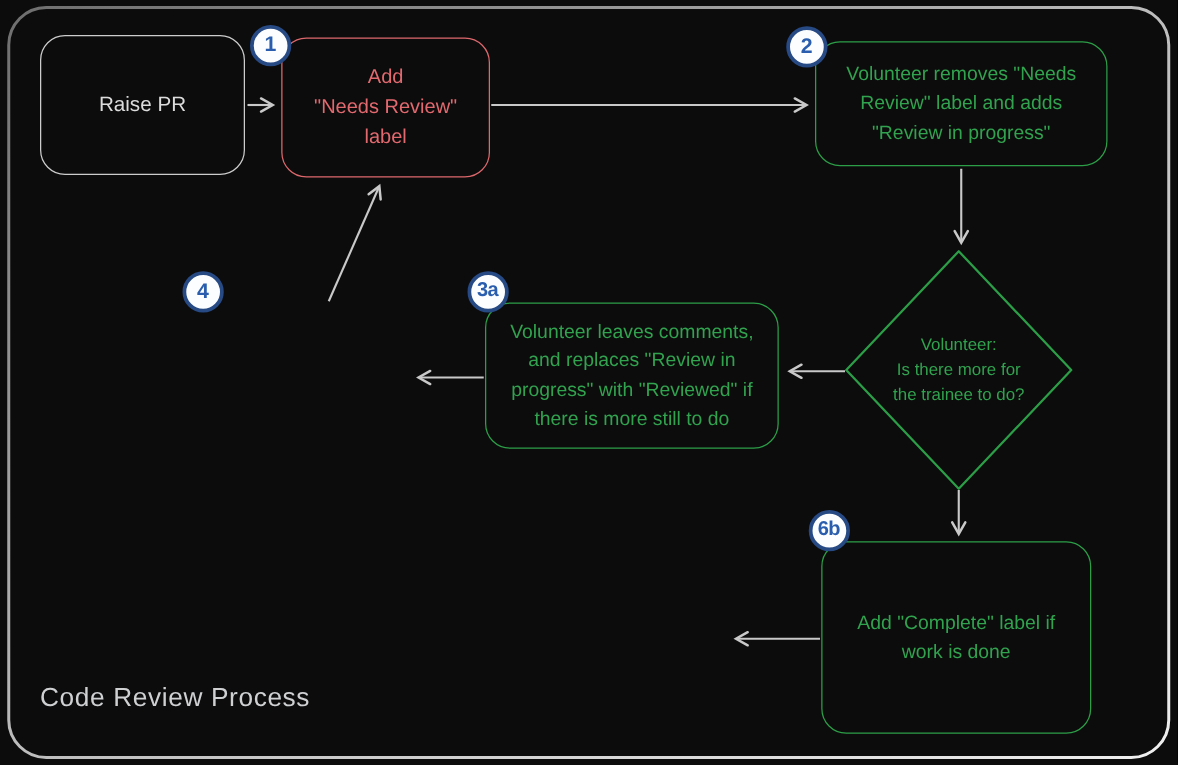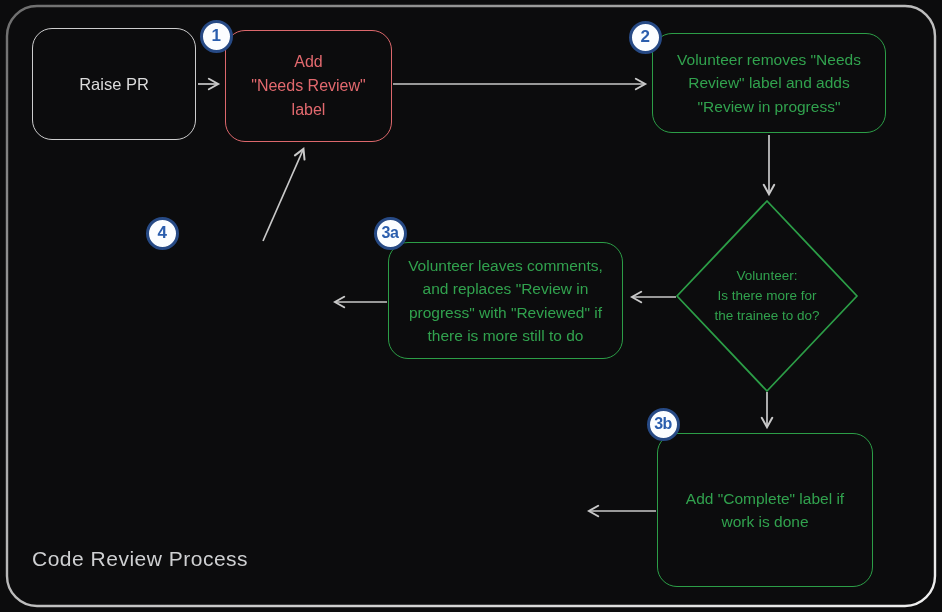--- a/index.html
+++ b/index.html
@@ -112,17 +112,17 @@
   <div class="node green" style="left:657px; top:433px; width:216px; height:154px; font-size:15.5px;">
     <span class="label">Add "Complete" label if
 work is done</span>
   </div>
 
 
   <div class="badge" style="left:199.5px; top:19.5px;">1</div>
   <div class="badge" style="left:628.5px; top:20.5px;">2</div>
   <div class="badge" style="left:373.5px; top:216.5px; font-size:16px;">3a</div>
   <div class="badge" style="left:145.5px; top:216.5px;">4</div>
-  <div class="badge" style="left:646.5px; top:407.5px; font-size:16px;">3b</div>
+  <div class="badge" style="left:646.5px; top:407.5px; font-size:16px;">6b</div>
 
   <div class="title">Code Review Process</div>
 
 </div>
 
 </body></html>

